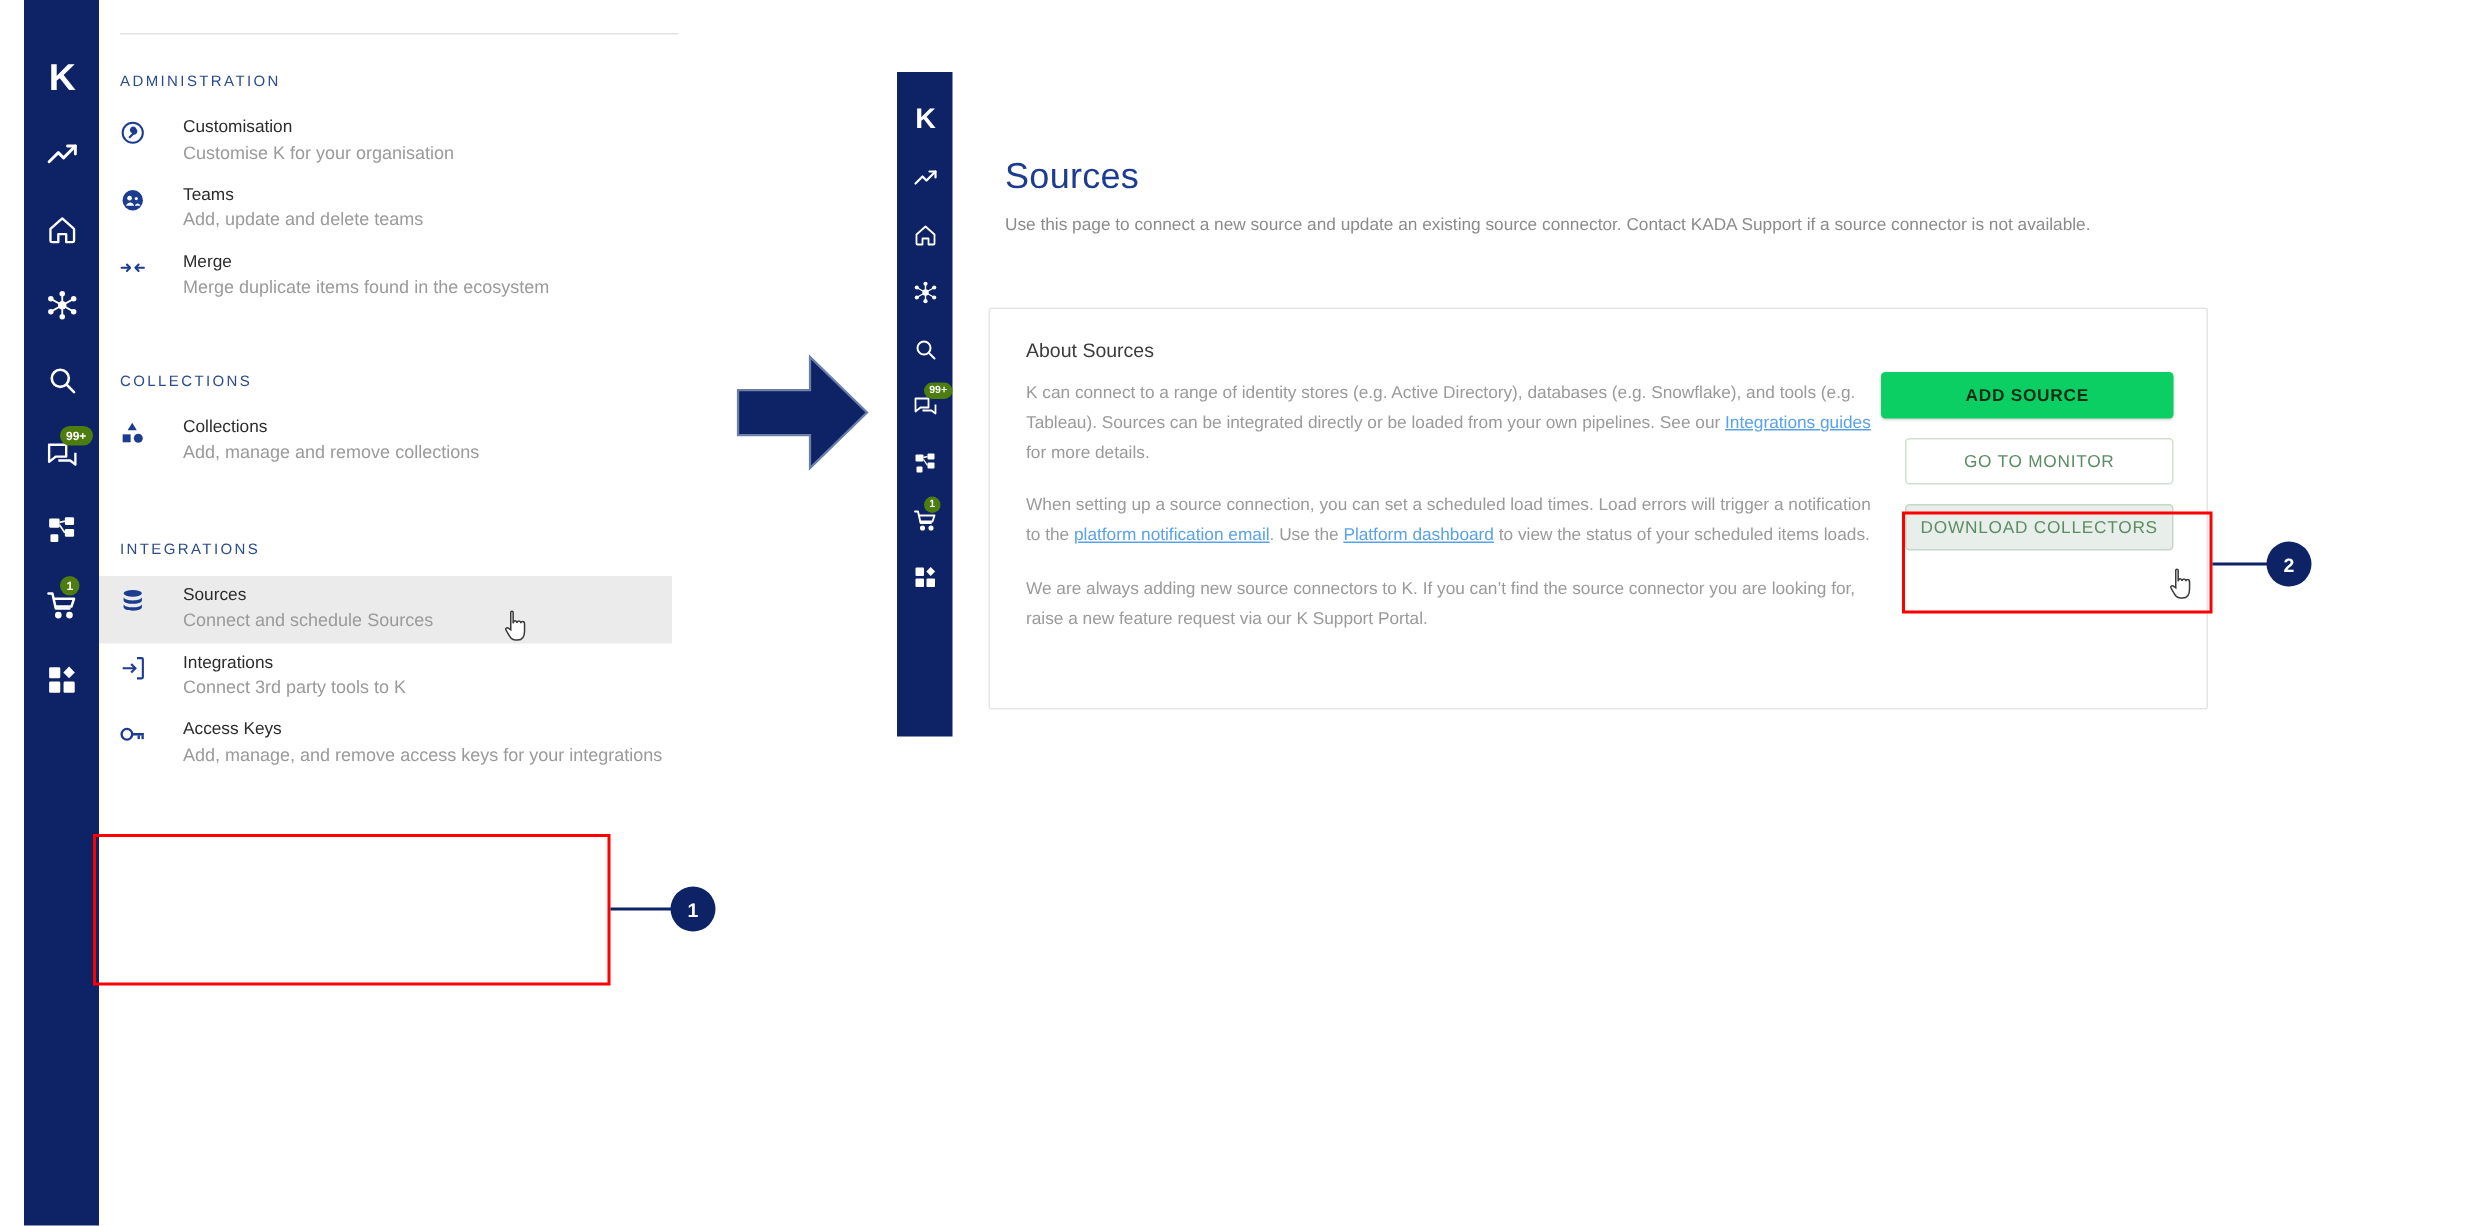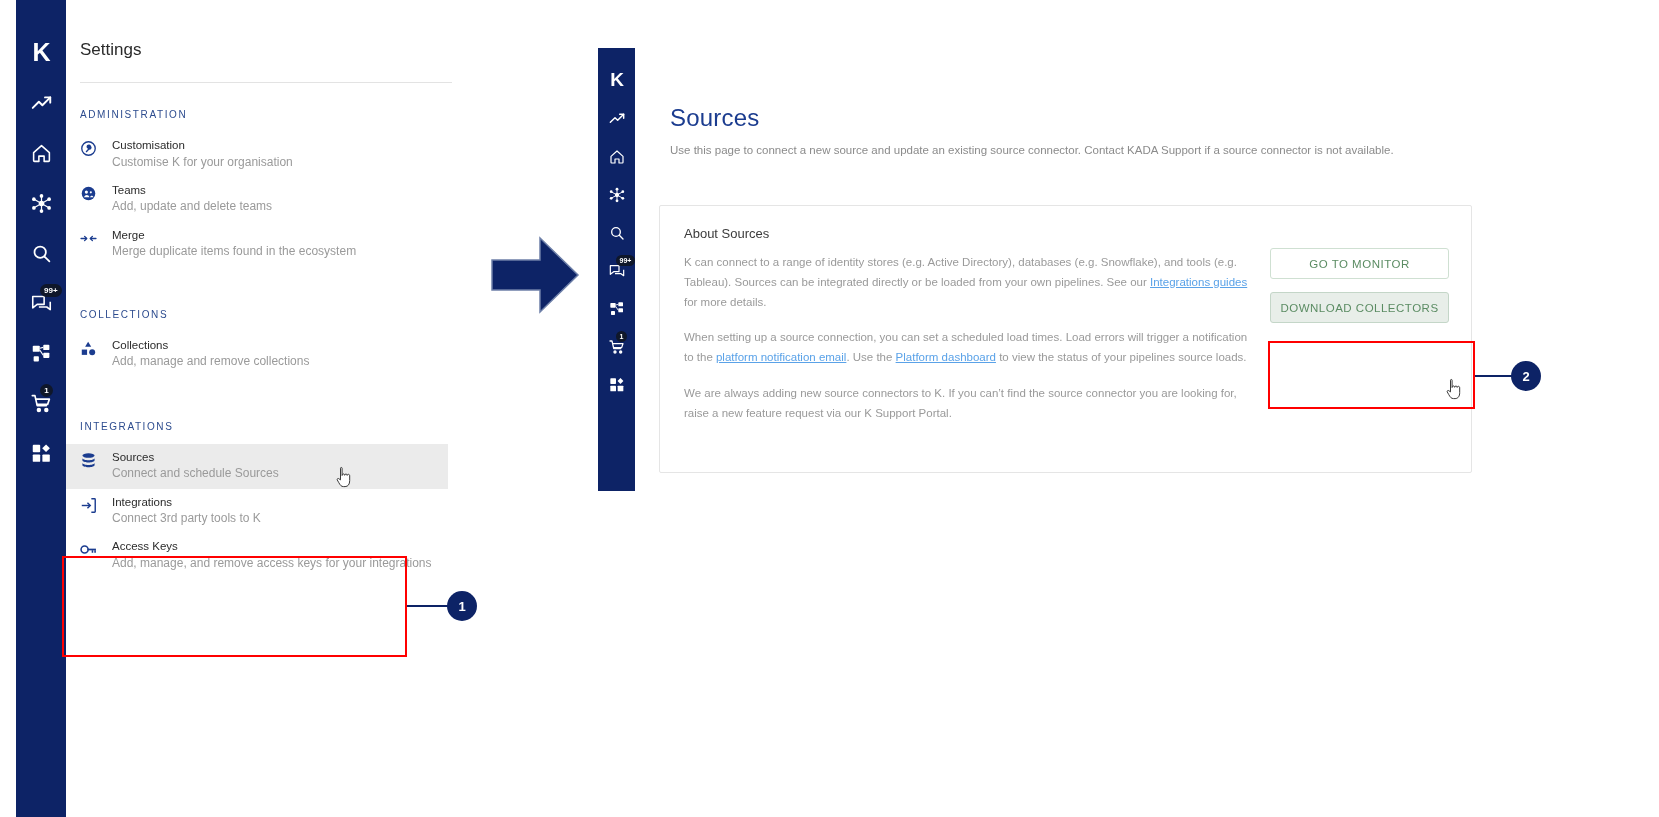--- a/index.html
+++ b/index.html
@@ -27,21 +27,21 @@
   .rail-ic {
     position:relative; display:flex; align-items:center; justify-content:center;
     color:#ffffff;
   }
   #railA .rail-ic { width:34px; height:38px; margin-bottom:12px; }
   #railB .rail-ic { width:26px; height:29px; margin-bottom:9px; }
   .rail-ic svg { display:block; }
   #railA .rail-ic svg { width:21px; height:21px; }
   #railB .rail-ic svg { width:16px; height:16px; }
   .badge {
-    position:absolute; background:#0f172a; color:#fff; border-radius:10px;
+    position:absolute; background:#4d7c0f; color:#fff; border-radius:10px;
     font-size:8px; font-weight:bold; line-height:1;
     display:flex; align-items:center; justify-content:center;
     padding:2px 4px; min-width:13px; height:13px;
   }
   #railA .badge { top:0px; left:16px; }
   #railB .badge { top:-1px; left:12px; font-size:7px; height:11px; min-width:11px; }
   .badge.one { padding:2px 4px; }
 
   
   #settingsPanel { position:absolute; left:66px; top:0; width:400px; height:817px; background:#fff; }
@@ -49,20 +49,21 @@
     font-size:17px; color:#2b2b2b; padding:40px 0 0 14px;
   }
   .settings-rule { margin:22px 14px 0 14px; border-top:1px solid #e3e3e3; }
   .sec-head {
     font-size:10px; letter-spacing:1.6px; color:#2c4b8e; font-weight:normal;
     padding-left:14px;
   }
   .nav-item {
     display:flex; align-items:flex-start; padding:6px 10px 6px 14px;
     position:relative;
+    gap:10px;
   }
   .nav-item.active { background:#ebebeb; }
   .nav-ic { width:32px; flex:0 0 32px; color:#1b3c8f; padding-top:2px; }
   .nav-ic svg { width:17px; height:17px; display:block; }
   .nav-txt { display:flex; flex-direction:column; }
   .nav-label { font-size:11.5px; color:#2b2b2b; line-height:1.35; }
   .nav-desc { font-size:12px; color:#9a9a9a; line-height:1.45; }
 
   
   #bigArrow { position:absolute; left:490px; top:236px; }
@@ -185,21 +186,20 @@
           <rect x="2" y="2" width="8.5" height="8.5" rx="1"></rect>
           <rect x="2" y="13" width="8.5" height="8.5" rx="1"></rect>
           <rect x="13" y="13" width="8.5" height="8.5" rx="1"></rect>
           <path d="M17.2 1.6l4.4 4.4-4.4 4.4-4.4-4.4z"></path>
         </svg>
     </div>
   </div>
 </div>
 
 <div id="settingsPanel">
-  <div class="settings-title">Settings</div>
   <div class="settings-rule"></div>
 
   <div style="height:26px"></div>
   <div class="sec-head">ADMINISTRATION</div>
   <div style="height:12px"></div>
 
   <div class="nav-item">
     <span class="nav-ic">
       <svg viewBox="0 0 24 24" fill="none" stroke="currentColor" stroke-width="1.9">
           <circle cx="12" cy="12" r="9.5"></circle>
@@ -406,27 +406,28 @@
 
   <div class="card">
     <div class="card-left">
       <div class="card-h">About Sources</div>
 
       <div class="card-p">
         <span>K can connect to a range of identity stores (e.g. Active Directory), databases (e.g. Snowflake), and tools (e.g. Tableau). Sources can be integrated directly or be loaded from your own pipelines. See our </span><a href="#">Integrations guides</a><span> for more details.</span>
       </div>
 
       <div class="card-p">
-        <span>When setting up a source connection, you can set a scheduled load times. Load errors will trigger a notification to the </span><a href="#">platform notification email</a><span>. Use the </span><a href="#">Platform dashboard</a><span> to view the status of your pipelines source loads.</span>
+        <span>When setting up a source connection, you can set a scheduled load times. Load errors will trigger a notification to the </span><a href="#">platform notification email</a><span>. Use the </span><a href="#">Platform dashboard</a><span> to view the status of your scheduled items loads.</span>
       </div>
 
       <div class="card-p">We are always adding new source connectors to K. If you can’t find the source connector you are looking for, raise a new feature request via our K Support Portal.</div>
     </div>
 
     <div class="card-right">
+      <div class="btn btn-primary">ADD SOURCE</div>
       <div class="btn btn-outline">GO TO MONITOR</div>
       <div class="btn btn-outline hovered">DOWNLOAD COLLECTORS</div>
     </div>
   </div>
 </div>
 
 <div class="hl-box" style="left:62px; top:556px; width:345px; height:101px;"></div>
 <div class="ann-line" style="left:407px; top:605px; width:44px;"></div>
 <div class="ann-badge" style="left:447px; top:591px;">1</div>
 

